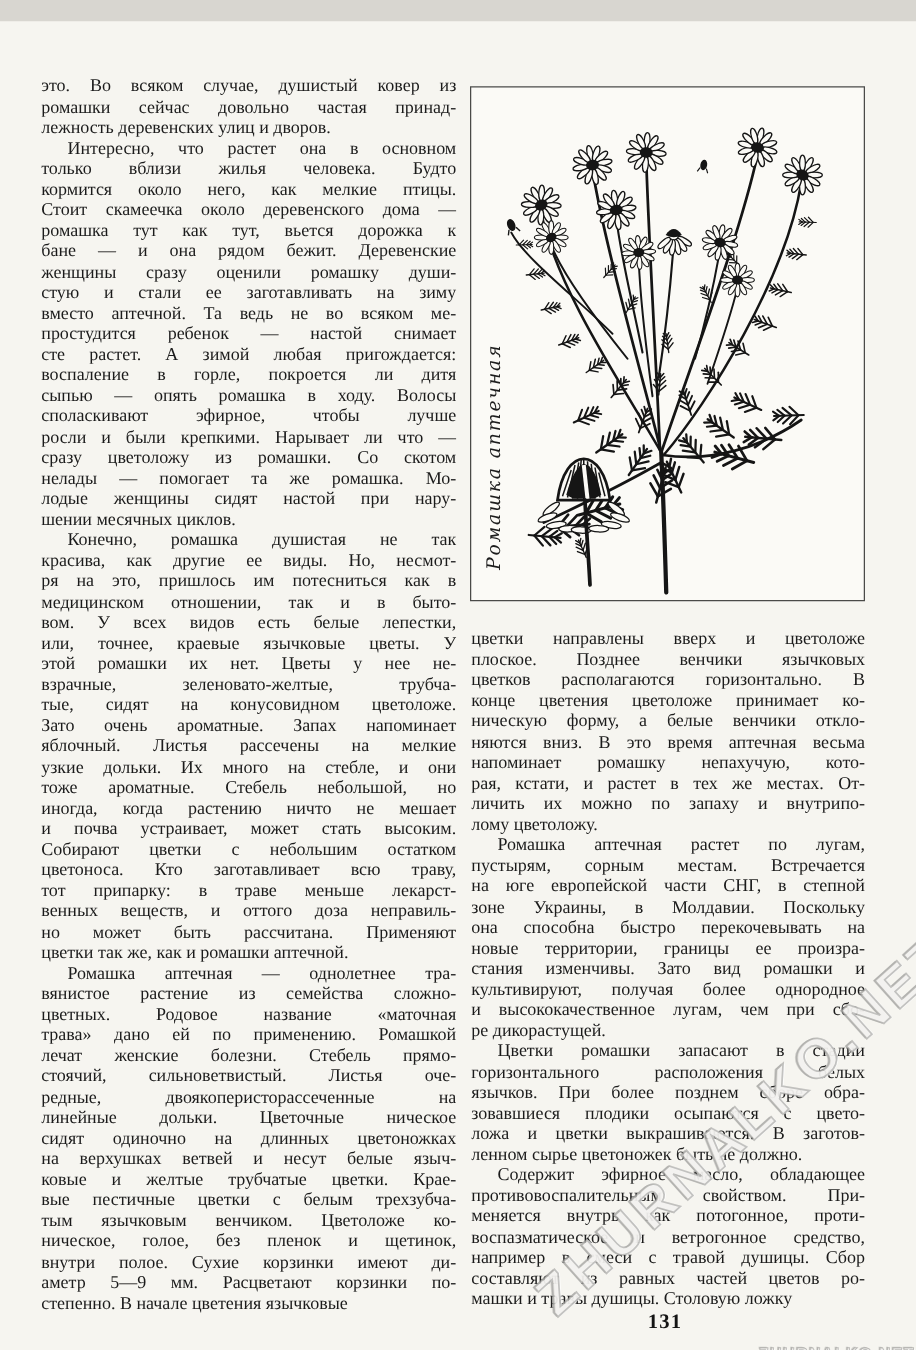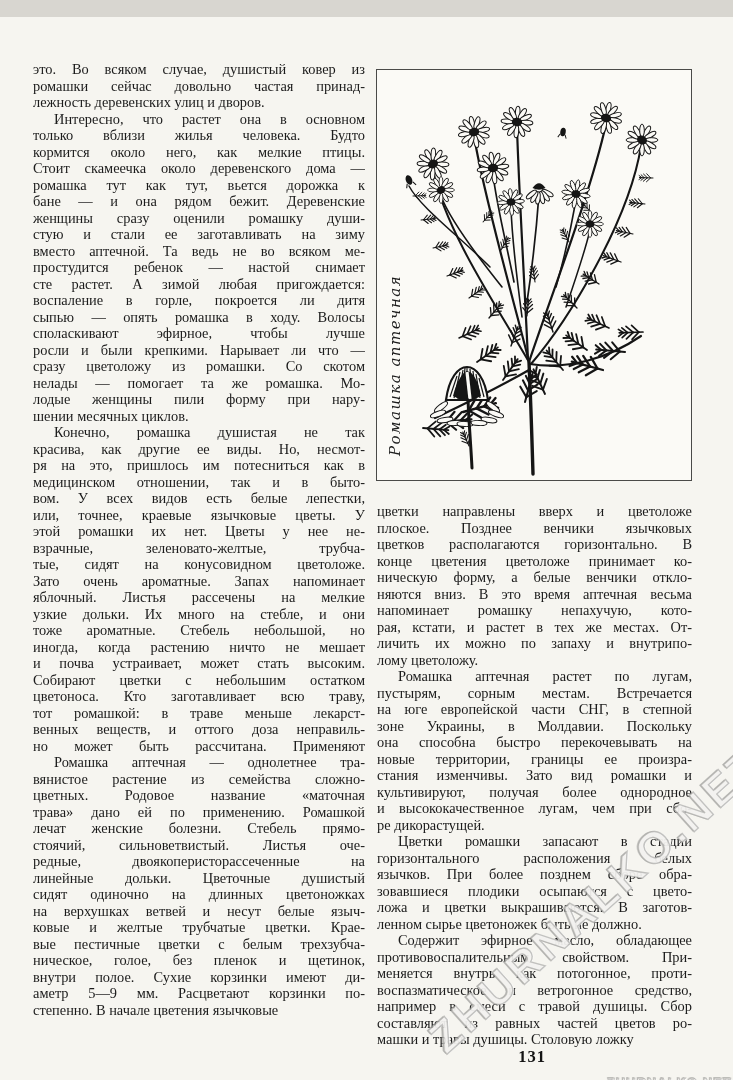--- a/index.html
+++ b/index.html
@@ -75,58 +75,60 @@
         <div class="tline">стую и стали ее заготавливать на зиму</div>
         <div class="tline">вместо аптечной. Та ведь не во всяком ме-</div>
         <div class="tline">простудится ребенок — настой снимает</div>
         <div class="tline">сте растет. А зимой любая пригождается:</div>
         <div class="tline">воспаление в горле, покроется ли дитя</div>
         <div class="tline">сыпью — опять ромашка в ходу. Волосы</div>
         <div class="tline">споласкивают эфирное, чтобы лучше</div>
         <div class="tline">росли и были крепкими. Нарывает ли что —</div>
         <div class="tline">сразу цветоложу из ромашки. Со скотом</div>
         <div class="tline">нелады — помогает та же ромашка. Мо-</div>
-        <div class="tline">лодые женщины пили форму при нару-</div>
+        <div class="tline">лодые женщины сидят настой при нару-</div>
         <div class="tline lastline">шении месячных циклов.</div>
       </div>
       <div class="para ind">
         <div class="tline firstline">Конечно, ромашка душистая не так</div>
         <div class="tline">красива, как другие ее виды. Но, несмот-</div>
         <div class="tline">ря на это, пришлось им потесниться как в</div>
         <div class="tline">медицинском отношении, так и в быто-</div>
         <div class="tline">вом. У всех видов есть белые лепестки,</div>
         <div class="tline">или, точнее, краевые язычковые цветы. У</div>
         <div class="tline">этой ромашки их нет. Цветы у нее не-</div>
         <div class="tline">взрачные, зеленовато-желтые, трубча-</div>
         <div class="tline">тые, сидят на конусовидном цветоложе.</div>
         <div class="tline">Зато очень ароматные. Запах напоминает</div>
         <div class="tline">яблочный. Листья рассечены на мелкие</div>
         <div class="tline">узкие дольки. Их много на стебле, и они</div>
         <div class="tline">тоже ароматные. Стебель небольшой, но</div>
         <div class="tline">иногда, когда растению ничто не мешает</div>
         <div class="tline">и почва устраивает, может стать высоким.</div>
         <div class="tline">Собирают цветки с небольшим остатком</div>
         <div class="tline">цветоноса. Кто заготавливает всю траву,</div>
-        <div class="tline">тот ромашкой: в траве меньше лекарст-</div>
+        <div class="tline">тот припарку: в траве меньше лекарст-</div>
         <div class="tline">венных веществ, и оттого доза неправиль-</div>
         <div class="tline">но может быть рассчитана. Применяют</div>
+        <div class="tline lastline">цветки так же, как и ромашки аптечной.</div>
       </div>
       <div class="para ind">
         <div class="tline firstline">Ромашка аптечная — однолетнее тра-</div>
         <div class="tline">вянистое растение из семейства сложно-</div>
         <div class="tline">цветных. Родовое название «маточная</div>
         <div class="tline">трава» дано ей по применению. Ромашкой</div>
         <div class="tline">лечат женские болезни. Стебель прямо-</div>
         <div class="tline">стоячий, сильноветвистый. Листья оче-</div>
         <div class="tline">редные, двоякоперисторассеченные на</div>
-        <div class="tline">линейные дольки. Цветочные душистый</div>
+        <div class="tline">линейные дольки. Цветочные ническое</div>
         <div class="tline">сидят одиночно на длинных цветоножках</div>
         <div class="tline">на верхушках ветвей и несут белые языч-</div>
         <div class="tline">ковые и желтые трубчатые цветки. Крае-</div>
         <div class="tline">вые пестичные цветки с белым трехзубча-</div>
+        <div class="tline">тым язычковым венчиком. Цветоложе ко-</div>
         <div class="tline">ническое, голое, без пленок и щетинок,</div>
         <div class="tline">внутри полое. Сухие корзинки имеют ди-</div>
         <div class="tline">аметр 5—9 мм. Расцветают корзинки по-</div>
         <div class="tline lastline">степенно. В начале цветения язычковые</div>
       </div>
     </div>
 
   <figure class="figure" style="margin:0">
     <svg viewBox="0 0 313 409" width="313" height="409" aria-hidden="true">
       <defs>

